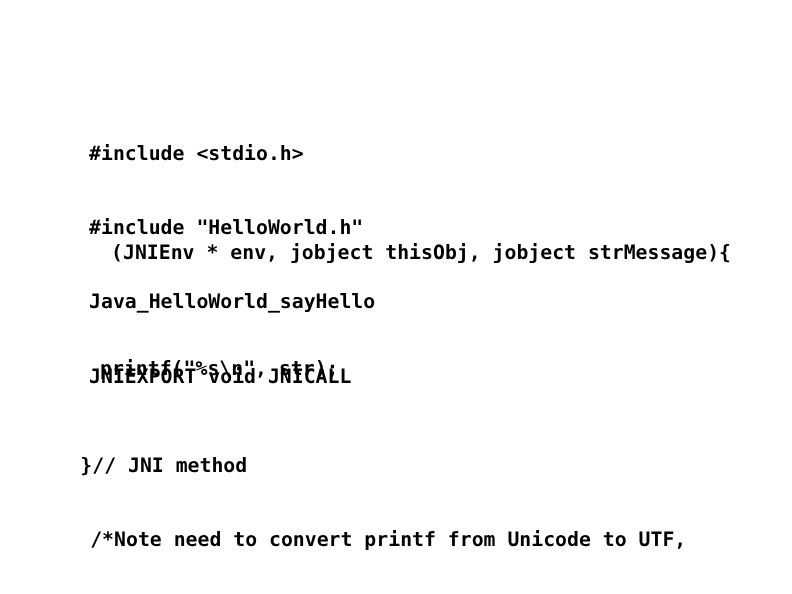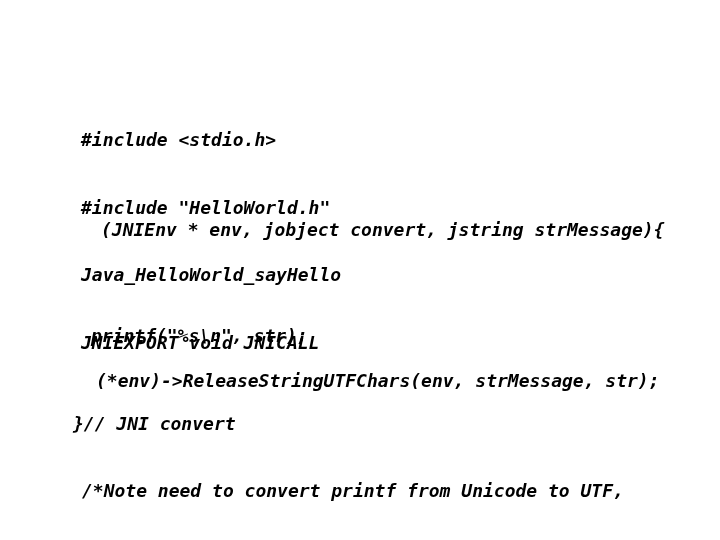--- a/index.html
+++ b/index.html
@@ -48,51 +48,47 @@
   .blk-getstring  { left: 91px;  top: 219px; }
   .blk-getstring .cont { display: block; margin-left: 21.6px; }
   .blk-printf     { left: 91px;  top: 280px; }
   .blk-release    { left: 96px;  top: 325px; }
   .blk-closebrace { left: 73px;  top: 368px; }
   .blk-note       { left: 82px;  top: 435px; }
 
   .code-line {
     display: block;
     white-space: pre;
-    font-style: italic;
   }
 </style>
 </head>
 <body>
 
 <div class="slide">
   <div class="code-listing">
 
     <div class="code-block blk-includes">
       <span class="code-line">#include &lt;stdio.h&gt;</span>
       <span class="code-line">#include "HelloWorld.h"</span>
       <span class="code-line">Java_HelloWorld_sayHello</span>
       <span class="code-line">JNIEXPORT void JNICALL</span>
     </div>
 
     <div class="code-block blk-signature">
-      <span class="code-line">(JNIEnv * env, jobject convert, jstring strMessage){</span>
+      <span class="code-line">(JNIEnv * env, jobject thisObj, jobject strMessage){</span>
     </div>
 
 
     <div class="code-block blk-printf">
       <span class="code-line">printf("%s\n", str);</span>
     </div>
 
-    <div class="code-block blk-release">
-      <span class="code-line">(*env)-&gt;ReleaseStringUTFChars(env, strMessage, str);</span>
-    </div>
 
     <div class="code-block blk-closebrace">
-      <span class="code-line">}// JNI convert</span>
+      <span class="code-line">}// JNI method</span>
     </div>
 
     <div class="code-block blk-note">
       <span class="code-line">/*Note need to convert printf from Unicode to UTF,</span>
       
     </div>
 
   </div>
 </div>
 

